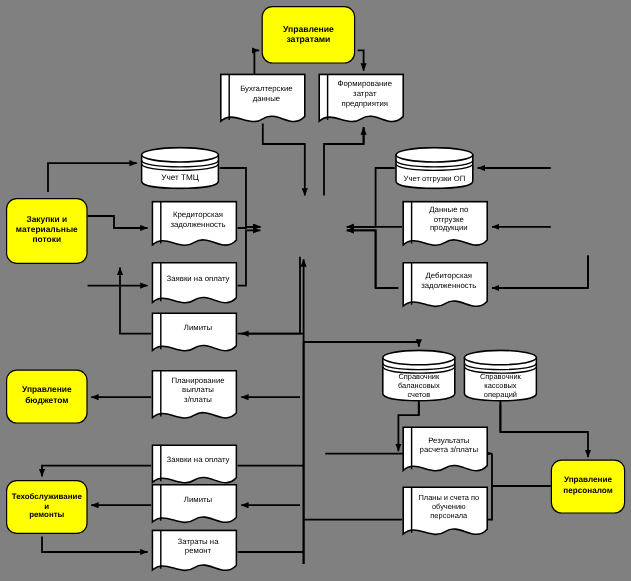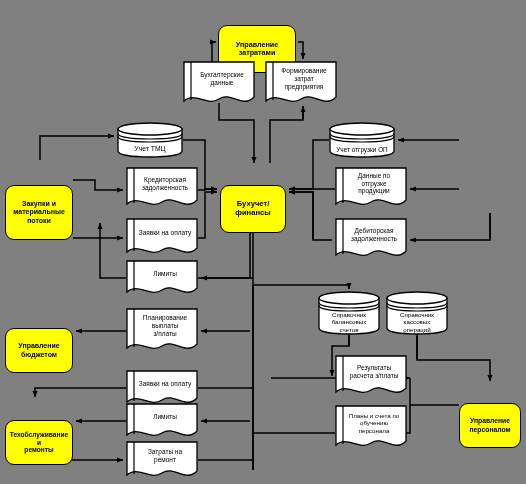--- a/index.html
+++ b/index.html
@@ -19,21 +19,20 @@
     background:#ffff00;
     border:1.4px solid #000;
     border-radius:9px;
     display:flex;align-items:center;justify-content:center;
     text-align:center;
     font-weight:bold;
     color:#000;
     line-height:1.18;
     padding:20px 3px;
     z-index:3;
-    margin-top:20px;
   }
 
   
   .doc{z-index:3;}
   .doc svg{display:block;position:absolute;left:0;top:0;}
   .doc .lbl{
     position:absolute;left:0;top:0;width:100%;
     display:flex;align-items:center;justify-content:center;
     text-align:center;line-height:1.22;color:#000;
     padding:0 5px 0 11px;box-sizing:border-box;
@@ -122,21 +121,20 @@
       <path d="M253,433 L335,433"></path>
       <path d="M490,213 L490,240"></path>
       <path d="M303,106 L303,120"></path>
     </g>
   </svg>
 
   <div class="node proc" style="left:218px;top:5px;width:78px;height:48px;font-size:7.2px">Управление<br>затратами</div>
 
   <div class="node proc" style="left:5px;top:165px;width:68px;height:55px;font-size:7px">Закупки и<br>материальные<br>потоки</div>
 
-  <div class="node proc" style="left:220px;top:165px;width:66px;height:48px;font-size:7.6px">Бухучет/<br>финансы</div>
 
 
   <div class="node proc" style="left:5px;top:308px;width:68px;height:45px;font-size:7px">Управление<br>бюджетом</div>
 
   <div class="node proc" style="left:5px;top:400px;width:68px;height:45px;font-size:6.6px">Техобслуживание и<br>ремонты</div>
 
   <div class="node proc" style="left:459px;top:383px;width:62px;height:45px;font-size:6.8px">Управление<br>персоналом</div>
 
   <div class="node doc" style="left:183px;top:61px;width:72px;height:48px">
     <svg width="72" height="48" viewBox="0 0 72 48" preserveAspectRatio="none">

